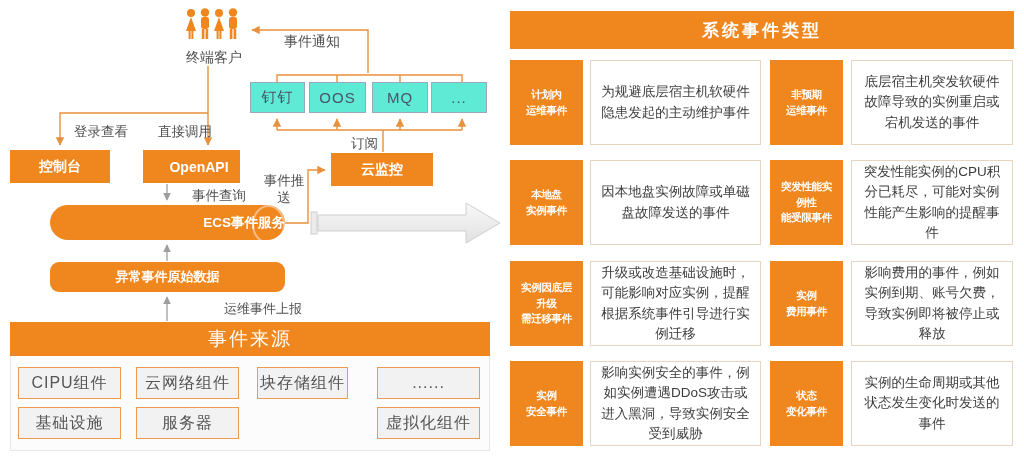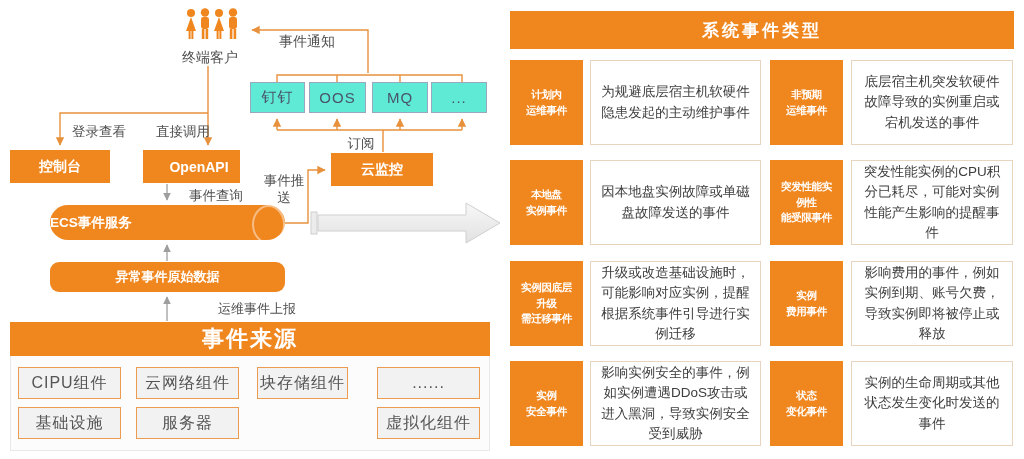--- a/index.html
+++ b/index.html
@@ -5,31 +5,31 @@
   html,body{margin:0;padding:0;background:#fff;}
   .canvas{
     position:relative;width:1024px;height:459px;background:#fff;overflow:hidden;
     font-family:"Liberation Sans","DejaVu Sans",sans-serif;
     --orange:#F0861E;--orange-line:#E8913C;--gray-line:#9E9E9E;
     --channel-border:#9BA7BE;--channel-text:#4A5468;--desc-border:#E8D5BF;
     --desc-text:#3D3D3D;--item-bg:#F2F2F3;--item-border:#EC9B50;--label-text:#4F4F4F;
   }
   .abs{position:absolute;box-sizing:border-box;}
   .overlay{position:absolute;left:0;top:0;pointer-events:none;}
-  .lbl{color:var(--label-text);font-size:13.5px;line-height:16px;text-align:center;white-space:nowrap;}
+  .lbl{color:var(--label-text);font-size:13.5px;line-height:16px;text-align:right;white-space:nowrap;}
   .node{background:var(--orange);color:#fff;font-weight:bold;display:flex;align-items:center;justify-content:center;font-size:14px;}
   .channel{background:#5eead4;border:1px solid var(--channel-border);color:var(--channel-text);
     display:flex;align-items:center;justify-content:center;font-size:15px;letter-spacing:1px;}
   .cyl{background:var(--orange);border-radius:18px/17.5px;color:#fff;font-weight:bold;
-    display:flex;align-items:center;justify-content:flex-start;font-size:13.5px;}
+    display:flex;align-items:center;justify-content:flex-end;font-size:13.5px;}
   .cap{position:absolute;right:0;top:0;width:29px;height:100%;border-radius:50%;
     border:2px solid rgba(255,255,255,0.45);background:transparent;}
   .bar{background:var(--orange);border-radius:9px;color:#fff;font-weight:bold;
     display:flex;align-items:center;justify-content:center;font-size:13px;}
-  .srcHeader{background:var(--orange);color:#fff;font-weight:bold;font-size:22px;
+  .srcHeader{background:var(--orange);color:#fff;font-weight:normal;font-size:19px;
     display:flex;align-items:center;justify-content:center;letter-spacing:2px;}
   .srcPanel{background:#FCFCFC;border:1px solid #E8E8E8;border-top:none;}
   .srcItem{background:var(--item-bg);border:1px solid var(--item-border);color:#555;
     display:flex;align-items:center;justify-content:center;font-size:16px;letter-spacing:1px;}
   .banner{background:var(--orange);color:#fff;font-weight:bold;font-size:17px;
     display:flex;align-items:center;justify-content:center;letter-spacing:3px;}
   .cat{background:var(--orange);color:#fff;font-weight:bold;font-size:10.5px;line-height:1.5;
     letter-spacing:-0.3px;display:flex;align-items:center;justify-content:center;
     text-align:center;white-space:pre-line;padding:0 11px;}
   .desc{background:#fff;border:1px solid var(--desc-border);color:var(--desc-text);

